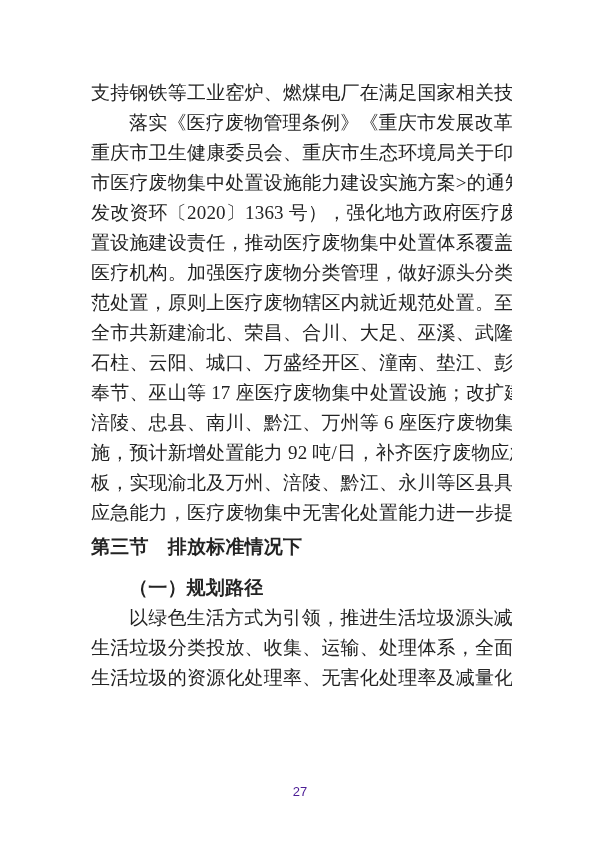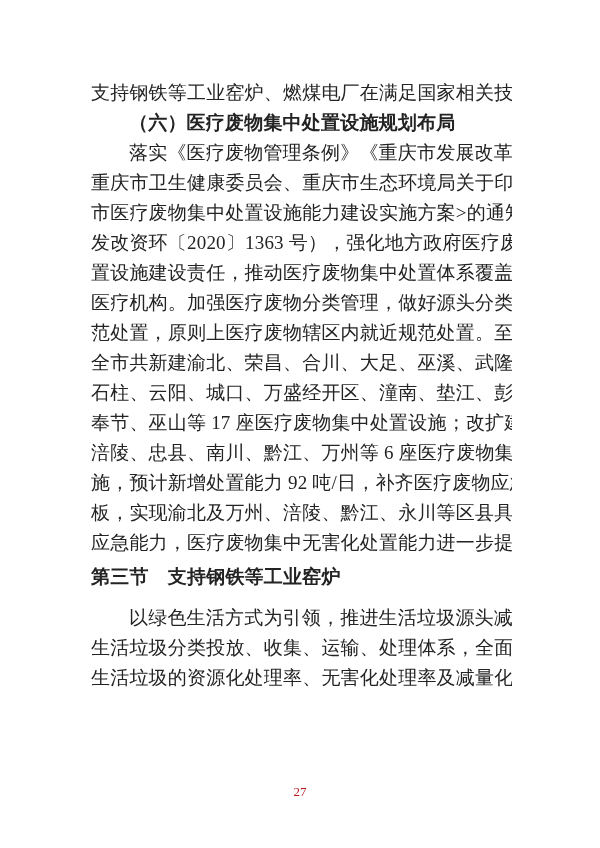--- a/index.html
+++ b/index.html
@@ -51,53 +51,53 @@
   }
   .page-footer {
     position: absolute;
     left: 0;
     top: 782px;
     width: 600px;
     text-align: center;
   }
   .page-number {
     font-size: 13px;
-    color: #b91c1c;
-    font-family: Liberation Serif, serif;
+    color: #4c1d95;
+    font-family: Liberation Sans, sans-serif;
   }
 </style>
 </head>
 <body>
 
 <div class="page">
   <main class="text-block" id="text-block">
       <div class="block paragraph">
         <div class="line justify">支持钢铁等工业窑炉、燃煤电厂在满足国家相关技术政策、</div>
-      </div>
-      <div class="block heading_sub">
-        <div class="line">（六）医疗废物集中处置设施规划布局</div>
       </div>
       <div class="block paragraph">
         <div class="line justify indent">落实《医疗废物管理条例》《重庆市发展改革委员会、</div>
         <div class="line justify">重庆市卫生健康委员会、重庆市生态环境局关于印发&lt;重庆</div>
         <div class="line justify">市医疗废物集中处置设施能力建设实施方案&gt;的通知》（渝</div>
         <div class="line justify">发改资环〔2020〕1363 号），强化地方政府医疗废物集中处</div>
         <div class="line justify">置设施建设责任，推动医疗废物集中处置体系覆盖各级各类</div>
         <div class="line justify">医疗机构。加强医疗废物分类管理，做好源头分类，促进规</div>
         <div class="line justify">范处置，原则上医疗废物辖区内就近规范处置。至规划期末，</div>
         <div class="line justify">全市共新建渝北、荣昌、合川、大足、巫溪、武隆、酉阳、</div>
         <div class="line justify">石柱、云阳、城口、万盛经开区、潼南、垫江、彭水、铜梁、</div>
         <div class="line justify">奉节、巫山等 17 座医疗废物集中处置设施；改扩建璧山、</div>
         <div class="line justify">涪陵、忠县、南川、黔江、万州等 6 座医疗废物集中处置设</div>
         <div class="line justify">施，预计新增处置能力 92 吨/日，补齐医疗废物应急处置短</div>
         <div class="line justify">板，实现渝北及万州、涪陵、黔江、永川等区县具备充足的</div>
         <div class="line">应急能力，医疗废物集中无害化处置能力进一步提升。</div>
       </div>
       <div class="block heading_section">
-        <div class="line">第三节　支持钢铁等工业窑炉</div>
+        <div class="line">第三节　排放标准情况下</div>
+      </div>
+      <div class="block heading_sub">
+        <div class="line">（一）规划路径</div>
       </div>
       <div class="block paragraph">
         <div class="line justify indent">以绿色生活方式为引领，推进生活垃圾源头减量，健全</div>
         <div class="line justify">生活垃圾分类投放、收集、运输、处理体系，全面提高我市</div>
         <div class="line justify">生活垃圾的资源化处理率、无害化处理率及减量化水平。以</div>
       </div>
     </main>
   <footer class="page-footer">
     <span class="page-number">27</span>
   </footer>

